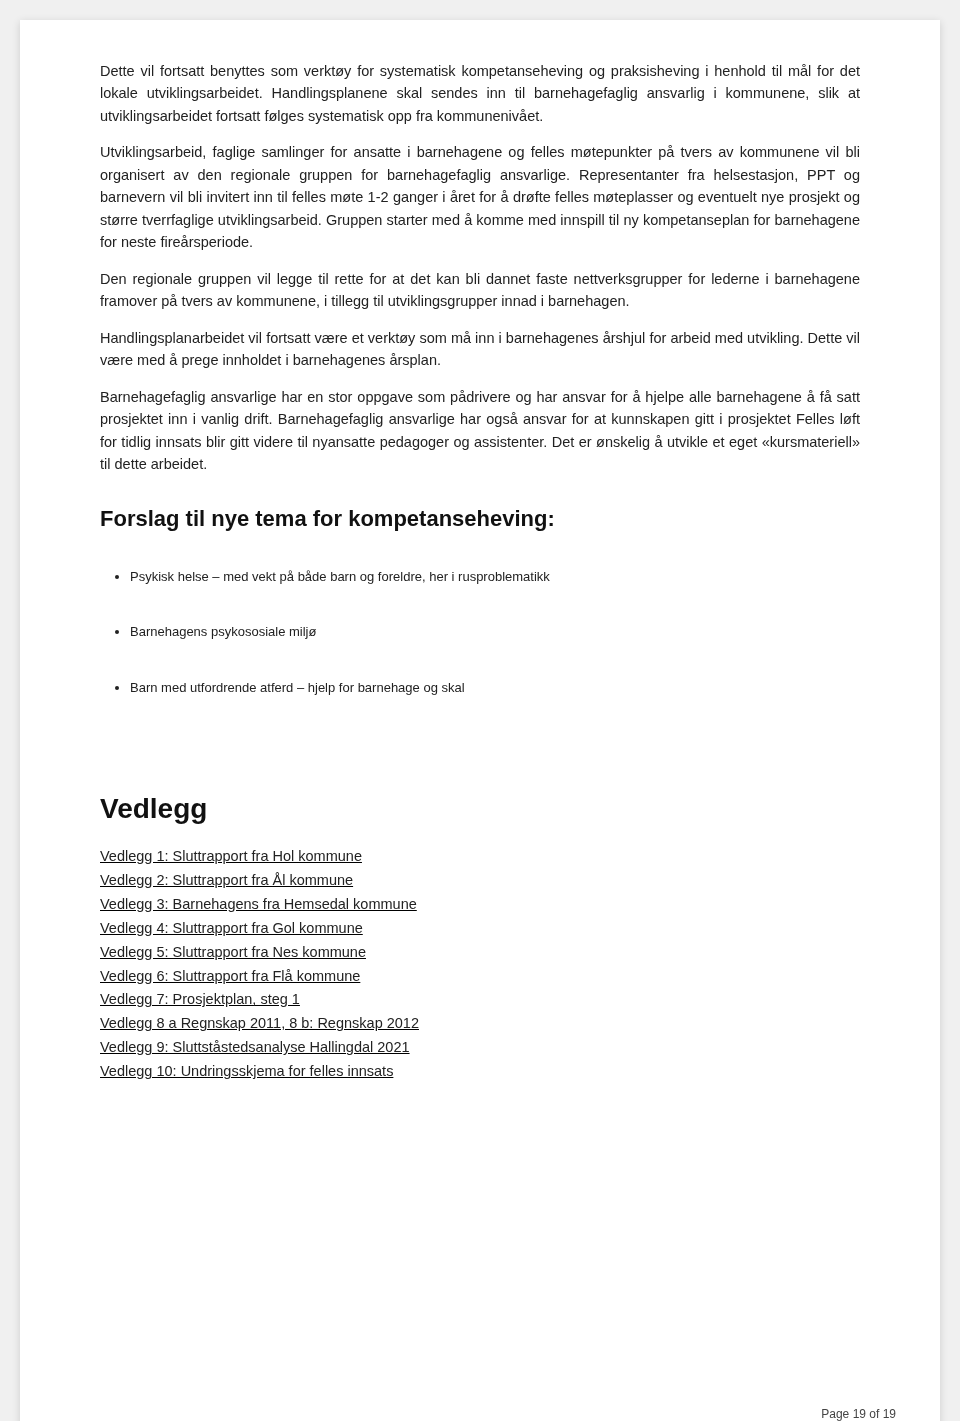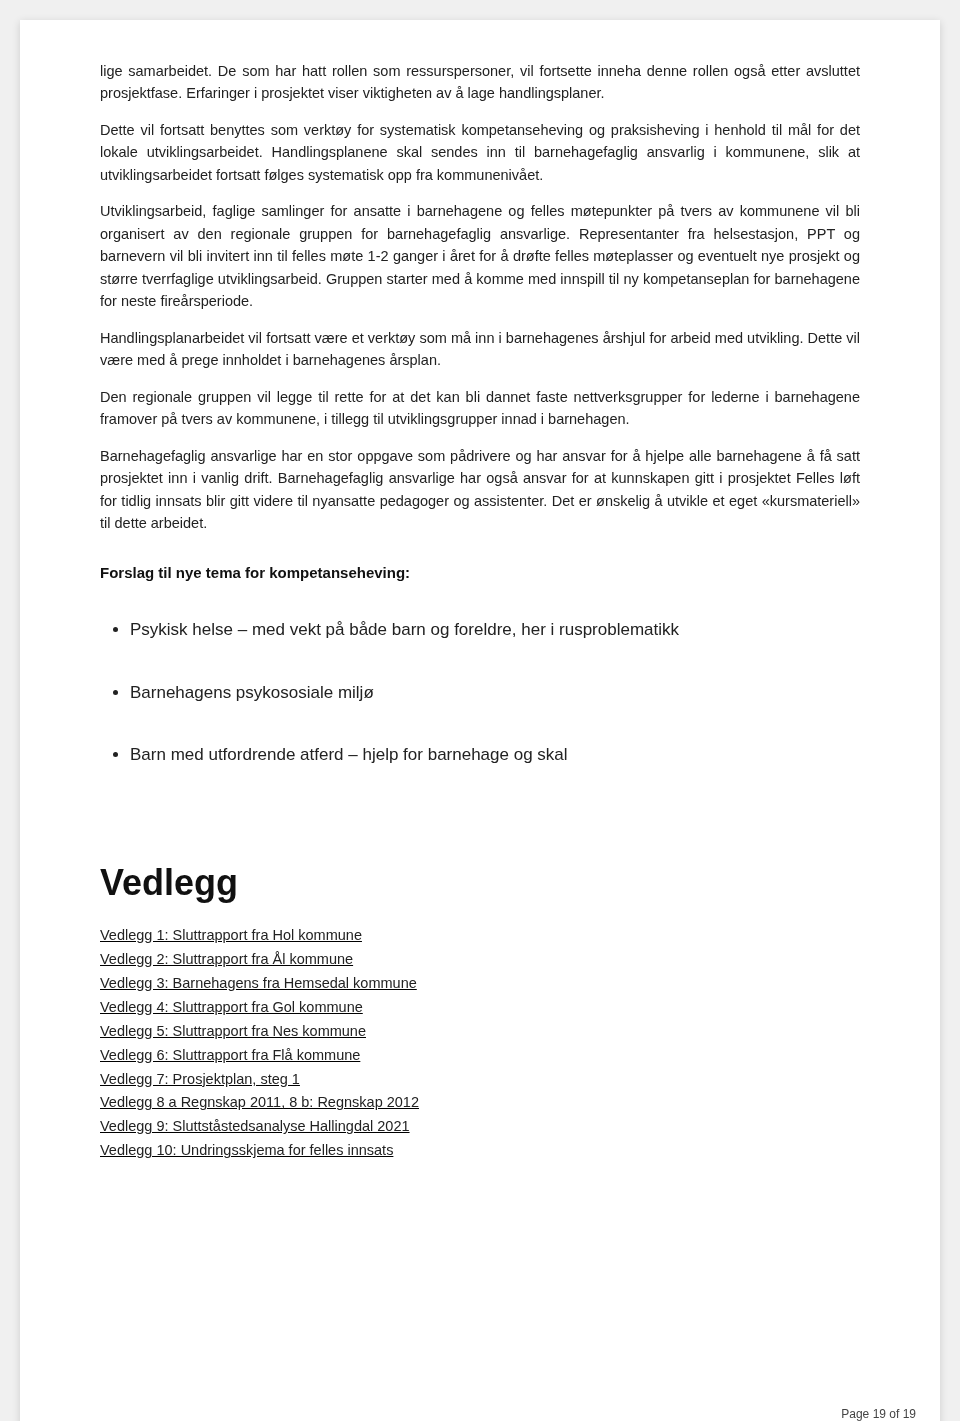--- a/index.html
+++ b/index.html
@@ -29,43 +29,43 @@
 
     .body-text {
       font-size: 14.5px;
       line-height: 1.55;
       color: #222222;
       margin-bottom: 14px;
       text-align: justify;
     }
 
     .section-heading {
-      font-size: 15px;
+      font-size: 22px;
       font-weight: bold;
       color: #111111;
       margin-top: 30px;
       margin-bottom: 16px;
     }
 
     .bullet-list {
       margin-left: 30px;
       margin-bottom: 14px;
     }
 
     .bullet-list li {
-      font-size: 17px;
+      font-size: 13px;
       line-height: 1.6;
       color: #222222;
       margin-bottom: 6px;
       list-style-type: disc;
       margin-top: 35px;
     }
 
     .vedlegg-heading {
-      font-size: 36px;
+      font-size: 28px;
       font-weight: bold;
       color: #111111;
       margin-top: 40px;
       margin-bottom: 20px;
     }
 
     .vedlegg-list {
       list-style: none;
       padding: 0;
       margin: 0;
@@ -74,43 +74,42 @@
 
     .vedlegg-list li {
       font-size: 14.5px;
       line-height: 1.65;
       color: #222222;
     }
 
     .page-footer {
       position: absolute;
       bottom: 20px;
-      right: 24px;
+      right: 44px;
       font-size: 12px;
       color: #444444;
     }
 
     .spacer {
       height: 20px;
     }
   </style>
 </head>
 <body>
 
 <div class="page-container">
 
-  <p class="body-text">lige samarbeidet. De som har hatt rollen som ressurspersoner, vil fortsette inneha denne rollen også etter avsluttet prosjektfase. Erfaringer i prosjektet viser viktigheten av å lage handlingsplaner.</p>
 
   <p class="body-text">Dette vil fortsatt benyttes som verktøy for systematisk kompetanseheving og praksisheving i henhold til mål for det lokale utviklingsarbeidet. Handlingsplanene skal sendes inn til barnehagefaglig ansvarlig i kommunene, slik at utviklingsarbeidet fortsatt følges systematisk opp fra kommunenivået.</p>
 
   <p class="body-text">Utviklingsarbeid, faglige samlinger for ansatte i barnehagene og felles møtepunkter på tvers av kommunene vil bli organisert av den regionale gruppen for barnehagefaglig ansvarlige. Representanter fra helsestasjon, PPT og barnevern vil bli invitert inn til felles møte 1-2 ganger i året for å drøfte felles møteplasser og eventuelt nye prosjekt og større tverrfaglige utviklingsarbeid. Gruppen starter med å komme med innspill til ny kompetanseplan for barnehagene for neste fireårsperiode.</p>
 
+  <p class="body-text">Den regionale gruppen vil legge til rette for at det kan bli dannet faste nettverksgrupper for lederne i barnehagene framover på tvers av kommunene, i tillegg til utviklingsgrupper innad i barnehagen.</p>
+
   <p class="body-text">Handlingsplanarbeidet vil fortsatt være et verktøy som må inn i barnehagenes årshjul for arbeid med utvikling. Dette vil være med å prege innholdet i barnehagenes årsplan.</p>
-
-  <p class="body-text">Den regionale gruppen vil legge til rette for at det kan bli dannet faste nettverksgrupper for lederne i barnehagene framover på tvers av kommunene, i tillegg til utviklingsgrupper innad i barnehagen.</p>
 
   <p class="body-text">Barnehagefaglig ansvarlige har en stor oppgave som pådrivere og har ansvar for å hjelpe alle barnehagene å få satt prosjektet inn i vanlig drift. Barnehagefaglig ansvarlige har også ansvar for at kunnskapen gitt i prosjektet Felles løft for tidlig innsats blir gitt videre til nyansatte pedagoger og assistenter. Det er ønskelig å utvikle et eget «kursmateriell» til dette arbeidet.</p>
 
   <h2 class="section-heading">Forslag til nye tema for kompetanseheving:</h2>
 
   <ul class="bullet-list">
     <li>Psykisk helse – med vekt på både barn og foreldre, her i rusproblematikk</li>
     <li>Barnehagens psykososiale miljø</li>
     <li>Barn med utfordrende atferd – hjelp for barnehage og skal</li>
   </ul>

